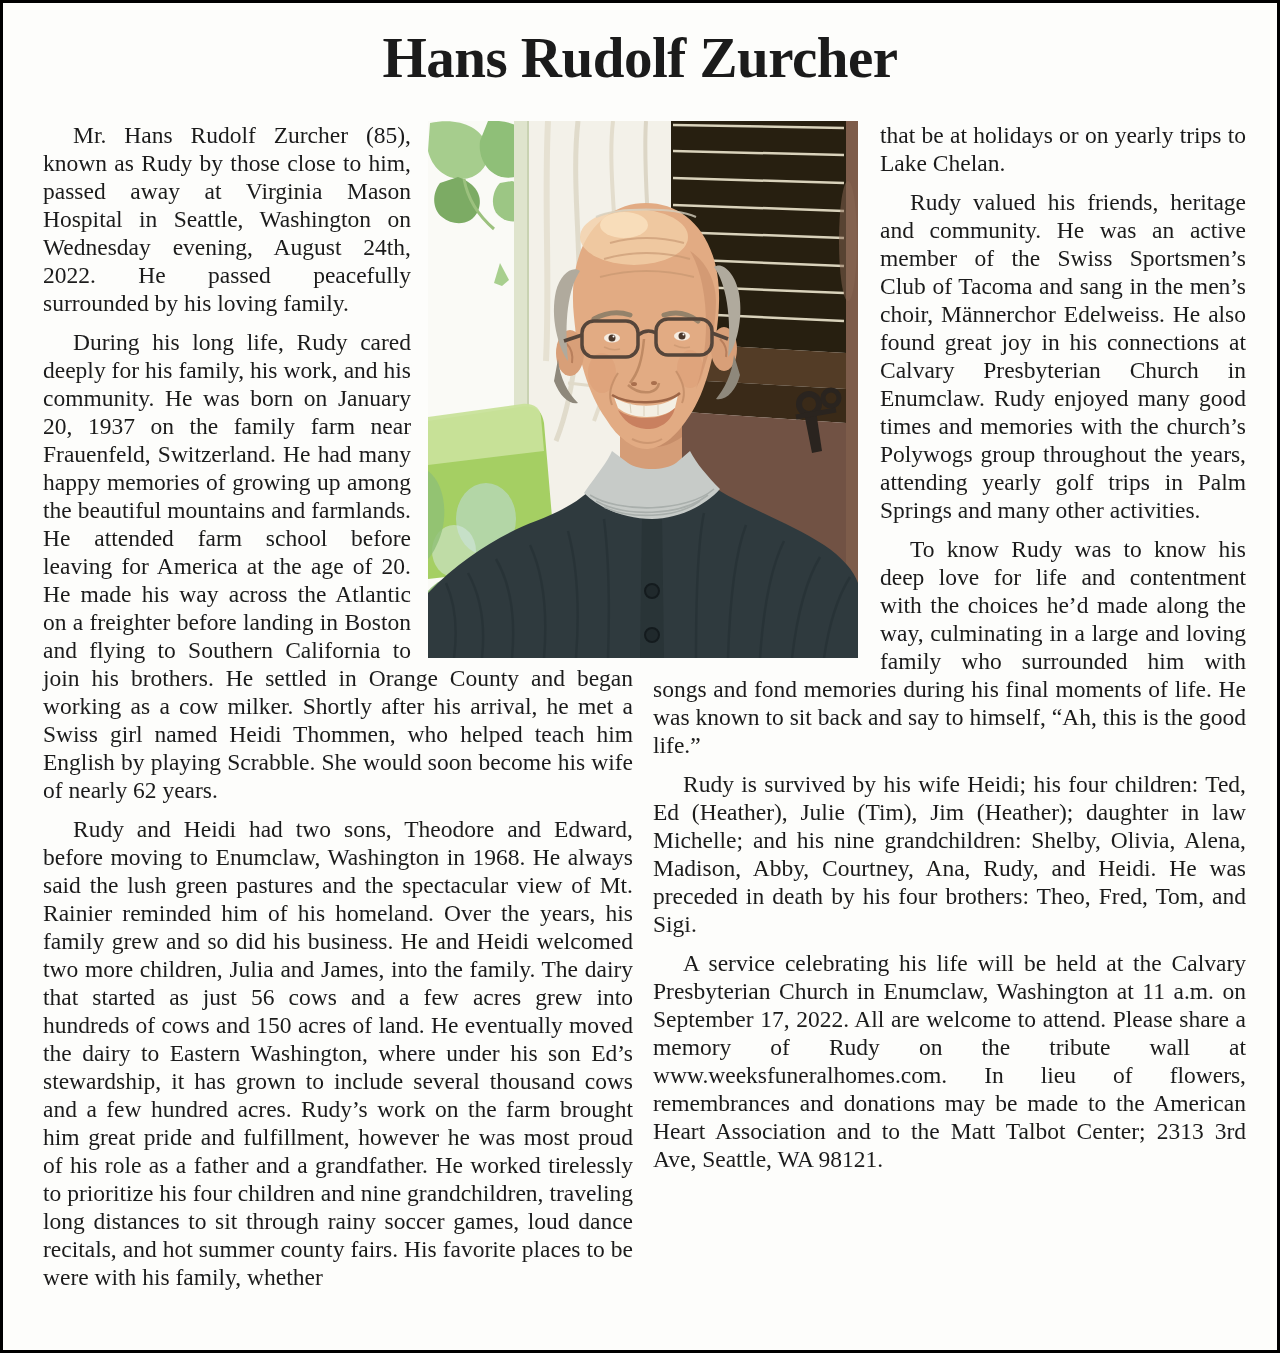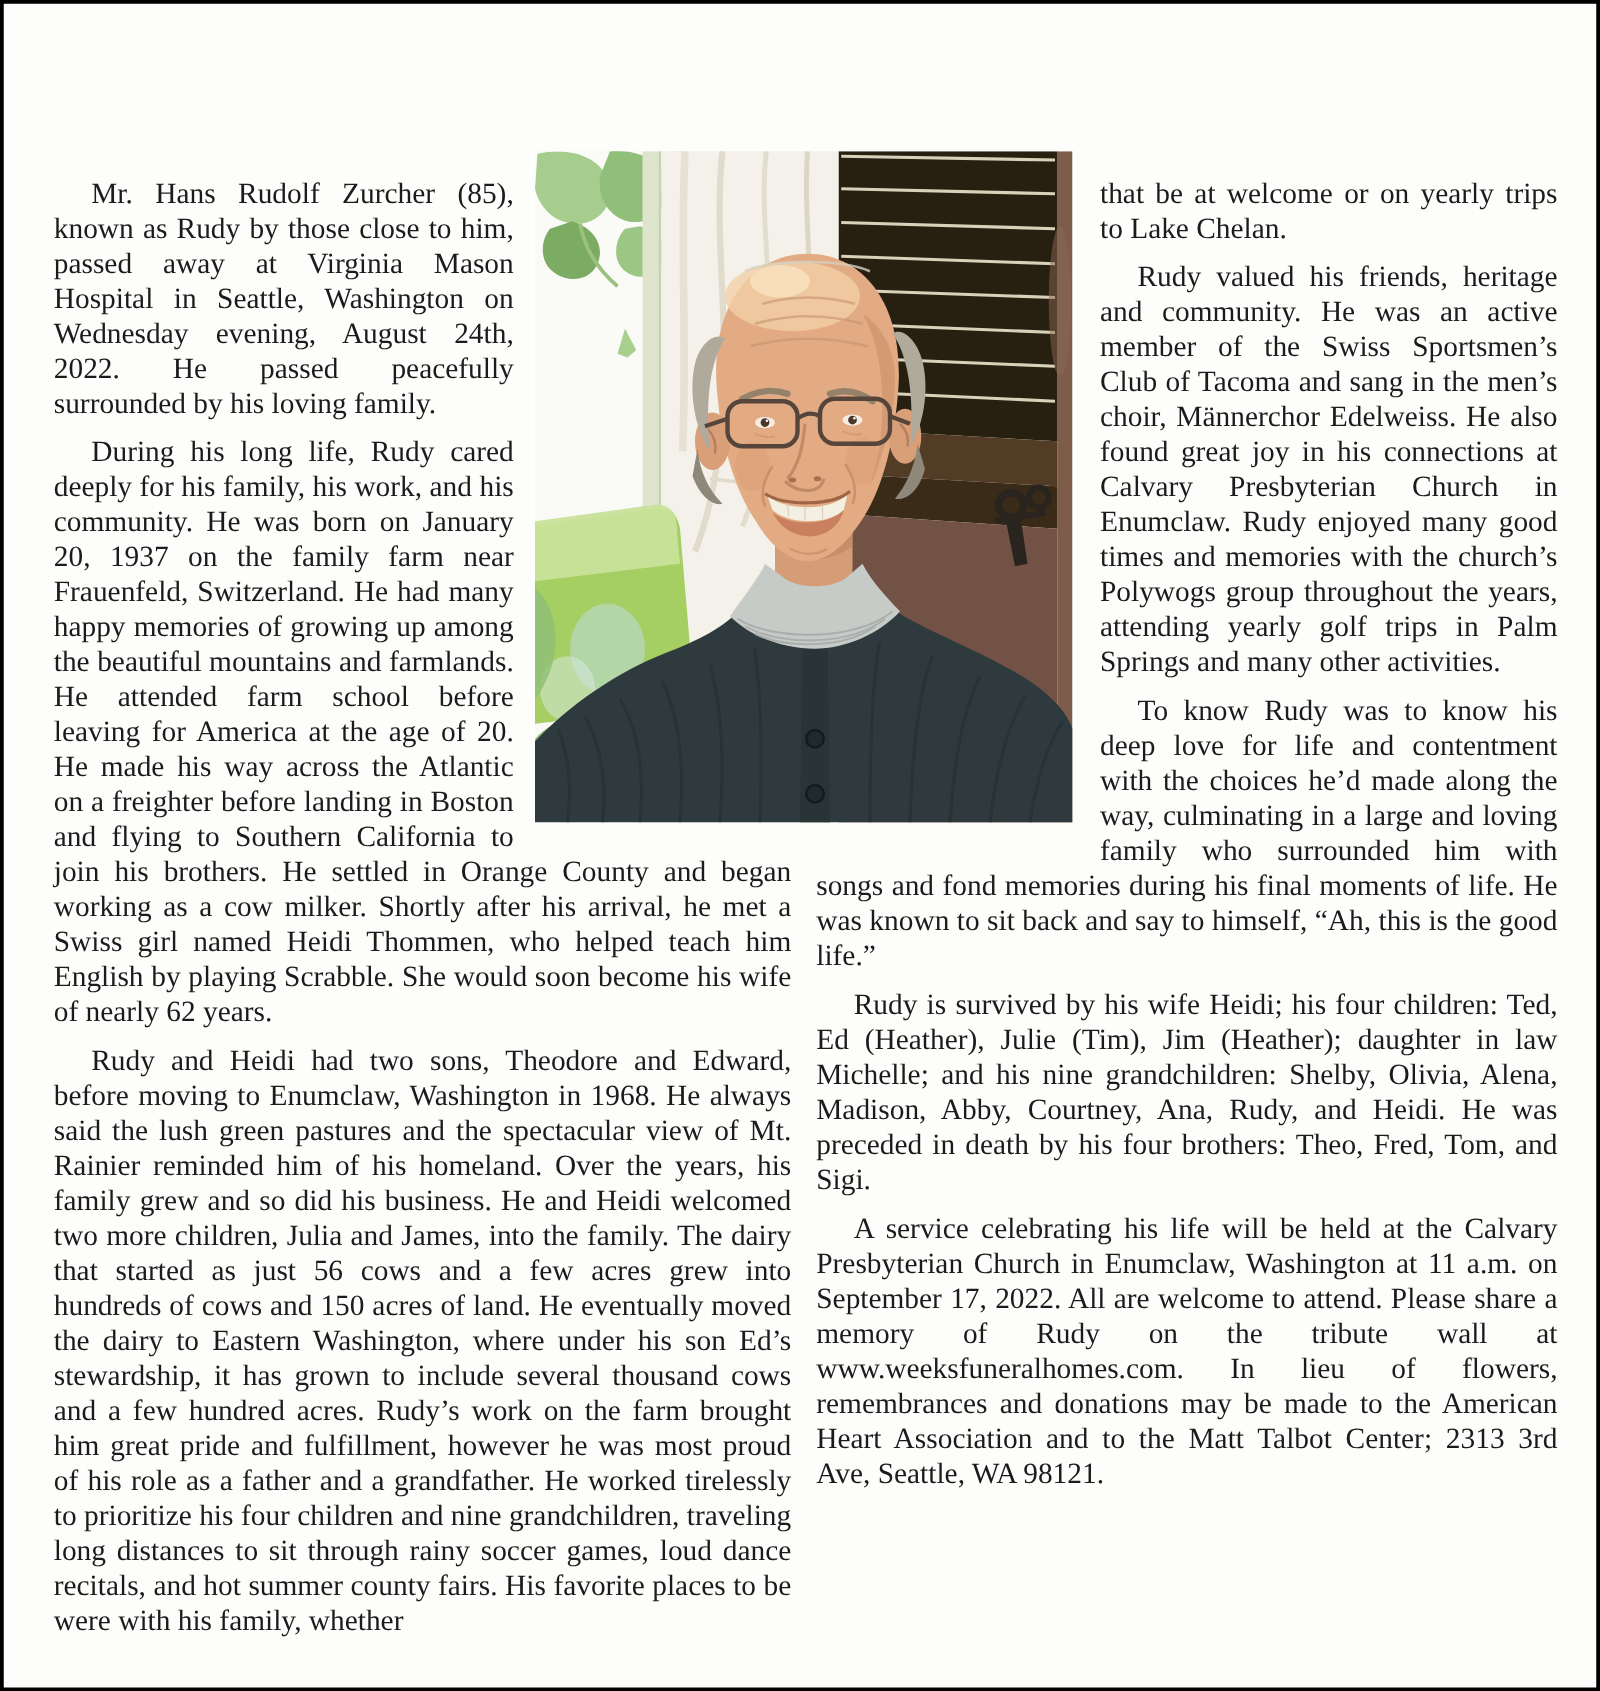--- a/index.html
+++ b/index.html
@@ -19,40 +19,40 @@
     text-align: center;
     font-size: 57px; font-weight: bold;
     letter-spacing: -0.5px;
     line-height: 62px;
   }
   .col {
     position: absolute; top: 118px;
     font-size: 23.5px; line-height: 28px;
     text-align: justify;
     hyphens: auto;
-    margin-top: 20px;
   }
   .col p { margin: 0 0 11px 0; }
   .col p.indent { text-indent: 30px; }
   .col-left  { left: 40px;  width: 590px; }
   .col-right { left: 650px; width: 593px; }
   .cutout { height: 540px; }
   .cutout-right { float: right; width: 222px; }
   .cutout-left  { float: left;  width: 227px; }
   .photo {
     position: absolute; left: 425px; top: 118px;
     width: 430px; height: 537px;
   }
   .photo svg { display: block; width: 100%; height: 100%; }
 </style>
 </head>
 <body>
 
 <div class="page">
 
+  <h1 class="title">Hans Rudolf Zurcher</h1>
 
   <div class="photo">
     <svg viewBox="0 0 430 537" xmlns="http://www.w3.org/2000/svg">
 
       <rect x="0" y="0" width="430" height="537" fill="#f7f6f1"></rect>
       <rect x="0" y="0" width="250" height="537" fill="#fafaf6"></rect>
 
       <g>
         <path d="M2,2 C30,-4 52,6 58,22 C66,40 52,58 34,58 C16,58 4,46 0,30 Z" fill="#a6cd8d"></path>
         <path d="M60,0 C86,-2 104,10 106,28 C108,46 92,60 74,56 C58,52 50,36 52,20 Z" fill="#8fbf78"></path>
@@ -215,20 +215,20 @@
 
   <div class="col col-left">
     <div class="cutout cutout-right"></div>
     <p class="indent">Mr. Hans Rudolf Zurcher (85), known as Rudy by those close to him, passed away at Virginia Mason Hospital in Seattle, Washington on Wednesday evening, August 24th, 2022. He passed peacefully surrounded by his loving family.</p>
     <p class="indent">During his long life, Rudy cared deeply for his family, his work, and his community. He was born on January 20, 1937 on the family farm near Frauenfeld, Switzerland. He had many happy memories of growing up among the beautiful mountains and farmlands. He attended farm school before leaving for America at the age of 20. He made his way across the Atlantic on a freighter before landing in Boston and flying to Southern California to join his brothers. He settled in Orange County and began working as a cow milker. Shortly after his arrival, he met a Swiss girl named Heidi Thommen, who helped teach him English by playing Scrabble. She would soon become his wife of nearly 62 years.</p>
     <p class="indent">Rudy and Heidi had two sons, Theodore and Edward, before moving to Enumclaw, Washington in 1968. He always said the lush green pastures and the spectacular view of Mt. Rainier reminded him of his homeland. Over the years, his family grew and so did his business. He and Heidi welcomed two more children, Julia and James, into the family. The dairy that started as just 56 cows and a few acres grew into hundreds of cows and 150 acres of land. He eventually moved the dairy to Eastern Washington, where under his son Ed’s stewardship, it has grown to include several thousand cows and a few hundred acres. Rudy’s work on the farm brought him great pride and fulfillment, however he was most proud of his role as a father and a grandfather. He worked tirelessly to prioritize his four children and nine grandchildren, traveling long distances to sit through rainy soccer games, loud dance recitals, and hot summer county fairs. His favorite places to be were with his family, whether</p>
   </div>
 
   <div class="col col-right">
     <div class="cutout cutout-left"></div>
-    <p>that be at welcome or on yearly trips to Lake Chelan.</p>
+    <p>that be at holidays or on yearly trips to Lake Chelan.</p>
     <p class="indent">Rudy valued his friends, heritage and community. He was an active member of the Swiss Sportsmen’s Club of Tacoma and sang in the men’s choir, Männerchor Edelweiss. He also found great joy in his connections at Calvary Presbyterian Church in Enumclaw. Rudy enjoyed many good times and memories with the church’s Polywogs group throughout the years, attending yearly golf trips in Palm Springs and many other activities.</p>
     <p class="indent">To know Rudy was to know his deep love for life and contentment with the choices he’d made along the way, culminating in a large and loving family who surrounded him with songs and fond memories during his final moments of life. He was known to sit back and say to himself, “Ah, this is the good life.”</p>
     <p class="indent">Rudy is survived by his wife Heidi; his four children: Ted, Ed (Heather), Julie (Tim), Jim (Heather); daughter in law Michelle; and his nine grandchildren: Shelby, Olivia, Alena, Madison, Abby, Courtney, Ana, Rudy, and Heidi. He was preceded in death by his four brothers: Theo, Fred, Tom, and Sigi.</p>
     <p class="indent">A service celebrating his life will be held at the Calvary Presbyterian Church in Enumclaw, Washington at 11 a.m. on September 17, 2022. All are welcome to attend. Please share a memory of Rudy on the tribute wall at www.weeksfuneralhomes.com. In lieu of flowers, remembrances and donations may be made to the American Heart Association and to the Matt Talbot Center; 2313 3rd Ave, Seattle, WA 98121.</p>
   </div>
 
 </div>
 
 </body></html>

